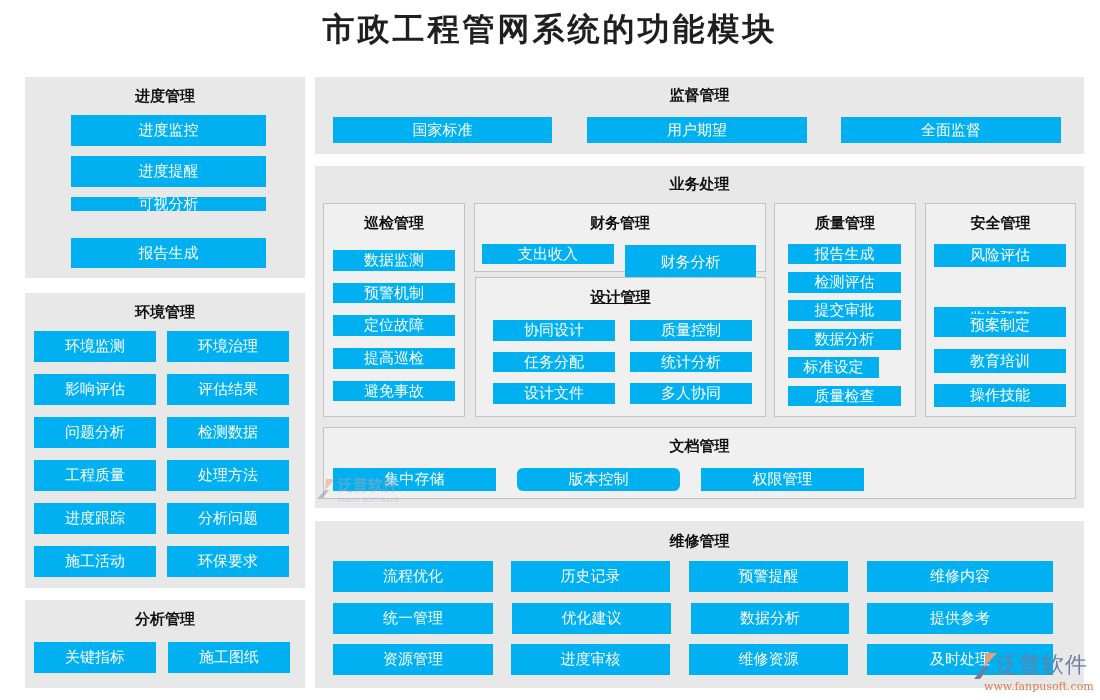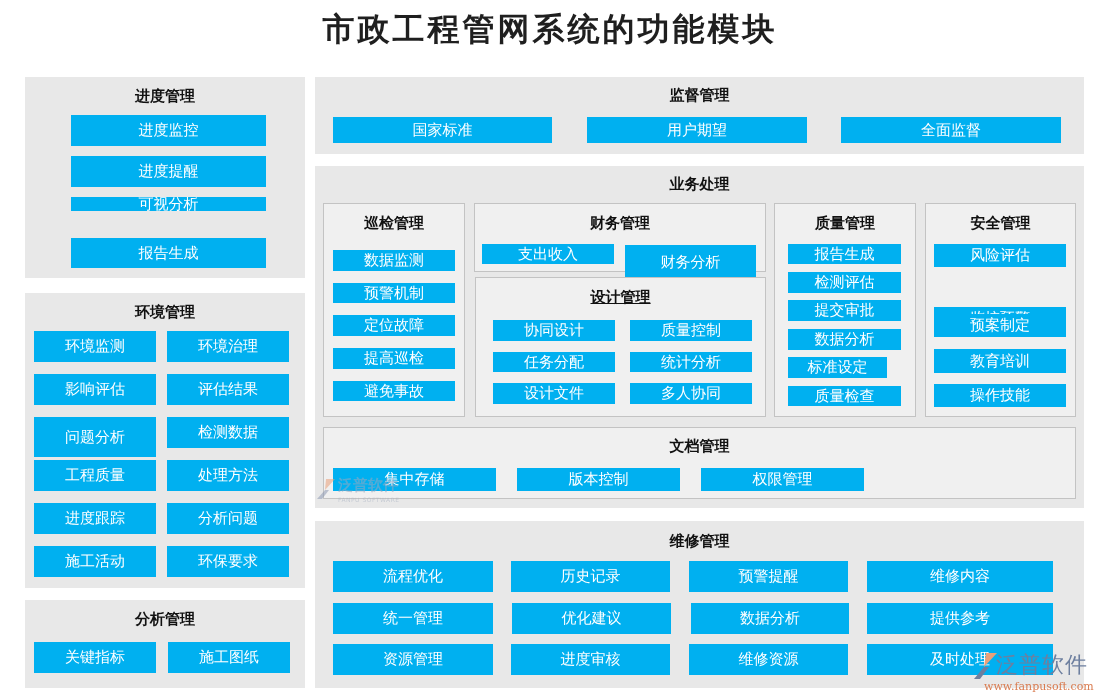--- a/index.html
+++ b/index.html
@@ -30,21 +30,21 @@
   <div class="btn" style="left:46px; top:120px; width:195px; height:14px;">可视分析</div>
   <div class="btn" style="left:46px; top:161px; width:195px; height:30px;">报告生成</div>
 </div>
 
 <div class="abs panel" style="left:25px; top:293px; width:280px; height:295px;">
   <div class="ptitle" style="top:10px;">环境管理</div>
   <div class="btn" style="left:9px; top:38px; width:122px; height:31px;">环境监测</div>
   <div class="btn" style="left:142px; top:38px; width:122px; height:31px;">环境治理</div>
   <div class="btn" style="left:9px; top:81px; width:122px; height:31px;">影响评估</div>
   <div class="btn" style="left:142px; top:81px; width:122px; height:31px;">评估结果</div>
-  <div class="btn" style="left:9px; top:124px; width:122px; height:40px;">问题分析</div>
+  <div class="btn" style="left:9px; top:124px; width:122px; height:31px;">问题分析</div>
   <div class="btn" style="left:142px; top:124px; width:122px; height:31px;">检测数据</div>
   <div class="btn" style="left:9px; top:167px; width:122px; height:31px;">工程质量</div>
   <div class="btn" style="left:142px; top:167px; width:122px; height:31px;">处理方法</div>
   <div class="btn" style="left:9px; top:210px; width:122px; height:31px;">进度跟踪</div>
   <div class="btn" style="left:142px; top:210px; width:122px; height:31px;">分析问题</div>
   <div class="btn" style="left:9px; top:253px; width:122px; height:31px;">施工活动</div>
   <div class="btn" style="left:142px; top:253px; width:122px; height:31px;">环保要求</div>
 </div>
 
 <div class="abs panel" style="left:25px; top:600px; width:280px; height:88px;">
@@ -87,37 +87,37 @@
     <div class="btn" style="left:17px; top:105px; width:122px; height:21px;">设计文件</div>
     <div class="btn" style="left:154px; top:105px; width:122px; height:21px;">多人协同</div>
   </div>
 
   <div class="abs inner" style="left:459px; top:37px; width:142px; height:214px;">
     <div class="ptitle" style="top:10px;">质量管理</div>
     <div class="btn" style="left:13px; top:40px; width:113px; height:20px;">报告生成</div>
     <div class="btn" style="left:13px; top:68px; width:113px; height:21px;">检测评估</div>
     <div class="btn" style="left:13px; top:96px; width:113px; height:21px;">提交审批</div>
     <div class="btn" style="left:13px; top:125px; width:113px; height:21px;">数据分析</div>
-    <div class="btn" style="left:13px; top:153px; width:99px; height:21px;">标准设定</div>
+    <div class="btn" style="left:13px; top:153px; width:91px; height:21px;">标准设定</div>
     <div class="btn" style="left:13px; top:182px; width:113px; height:20px;">质量检查</div>
   </div>
 
   <div class="abs inner" style="left:610px; top:37px; width:151px; height:214px;">
     <div class="ptitle" style="top:10px;">安全管理</div>
     <div class="btn" style="left:8px; top:40px; width:132px; height:23px;">风险评估</div>
     <div class="btn" style="left:8px; top:75px; width:132px; height:23px;margin-top:28px;">监控预警</div>
     <div class="btn" style="left:8px; top:110px; width:132px; height:23px;">预案制定</div>
     <div class="btn" style="left:8px; top:145px; width:132px; height:24px;">教育培训</div>
     <div class="btn" style="left:8px; top:180px; width:132px; height:23px;">操作技能</div>
   </div>
 
   <div class="abs inner" style="left:8px; top:261px; width:753px; height:72px;">
     <div class="ptitle" style="top:9px;">文档管理</div>
     <div class="btn" style="left:9px; top:40px; width:163px; height:23px;">集中存储</div>
-    <div class="btn" style="left:193px; top:40px; width:163px; height:23px;">版本控制</div>
+    <div class="btn" style="left:193px; top:40px; width:163px; height:23px;border-radius:6px;">版本控制</div>
     <div class="btn" style="left:377px; top:40px; width:163px; height:23px;">权限管理</div>
   </div>
 </div>
 
 <div class="abs panel" style="left:315px; top:521px; width:769px; height:167px;">
   <div class="ptitle" style="top:11px;">维修管理</div>
   <div class="btn" style="left:18px; top:40px; width:160px; height:31px;">流程优化</div>
   <div class="btn" style="left:196px; top:40px; width:159px; height:31px;">历史记录</div>
   <div class="btn" style="left:374px; top:40px; width:159px; height:31px;">预警提醒</div>
   <div class="btn" style="left:552px; top:40px; width:186px; height:31px;">维修内容</div>

